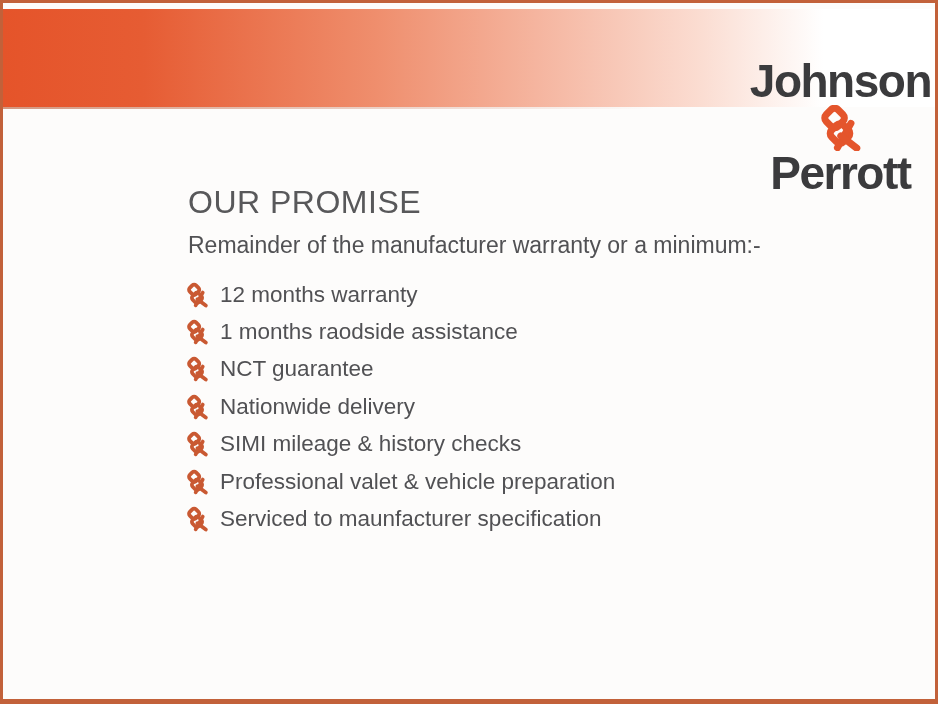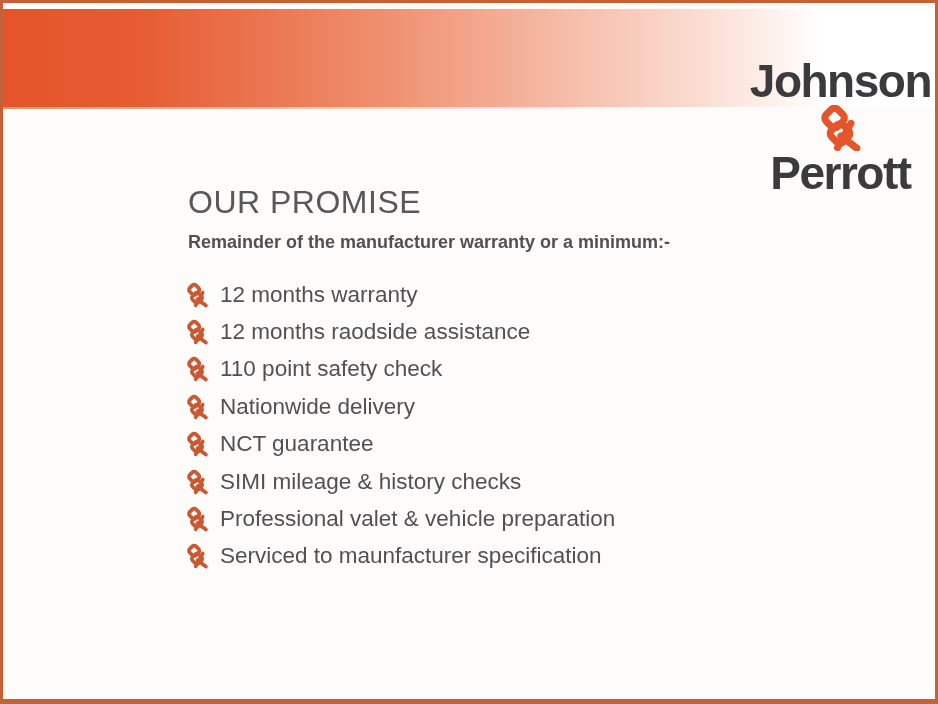--- a/index.html
+++ b/index.html
@@ -57,21 +57,21 @@
   .logo-amp{width:42px;height:46px;color:var(--accent);margin-right:1px;margin-top:2px;}
   
   .title{
     position:absolute;left:185px;top:181px;
     font-size:32px;font-weight:400;
     letter-spacing:.5px;
     color:var(--heading);
   }
   .subtitle{
     position:absolute;left:185px;top:229px;
-    font-size:18px;font-weight:700;
+    font-size:23px;font-weight:400;
     color:var(--body-text);
   }
   .promise-list{
     position:absolute;left:183px;top:273px;
     list-style:none;
   }
   .promise-item{
     display:flex;align-items:center;
     height:37.4px;
     gap:12px;
@@ -124,42 +124,36 @@
     <svg class="amp bullet-amp">
           <use href="#amp-symbol"></use>
         </svg>
     <span class="item-label">12 months warranty</span>
   </li>
 
   <li class="promise-item">
     <svg class="amp bullet-amp">
           <use href="#amp-symbol"></use>
         </svg>
-    <span class="item-label">12 months raodside assistance</span>
+    <span class="item-label">1 months raodside assistance</span>
   </li>
+
 
   <li class="promise-item">
     <svg class="amp bullet-amp">
           <use href="#amp-symbol"></use>
         </svg>
-    <span class="item-label">110 point safety check</span>
+    <span class="item-label">NCT guarantee</span>
   </li>
 
   <li class="promise-item">
     <svg class="amp bullet-amp">
           <use href="#amp-symbol"></use>
         </svg>
     <span class="item-label">Nationwide delivery</span>
-  </li>
-
-  <li class="promise-item">
-    <svg class="amp bullet-amp">
-          <use href="#amp-symbol"></use>
-        </svg>
-    <span class="item-label">NCT guarantee</span>
   </li>
 
   <li class="promise-item">
     <svg class="amp bullet-amp">
           <use href="#amp-symbol"></use>
         </svg>
     <span class="item-label">SIMI mileage &amp; history checks</span>
   </li>
 
   <li class="promise-item">

